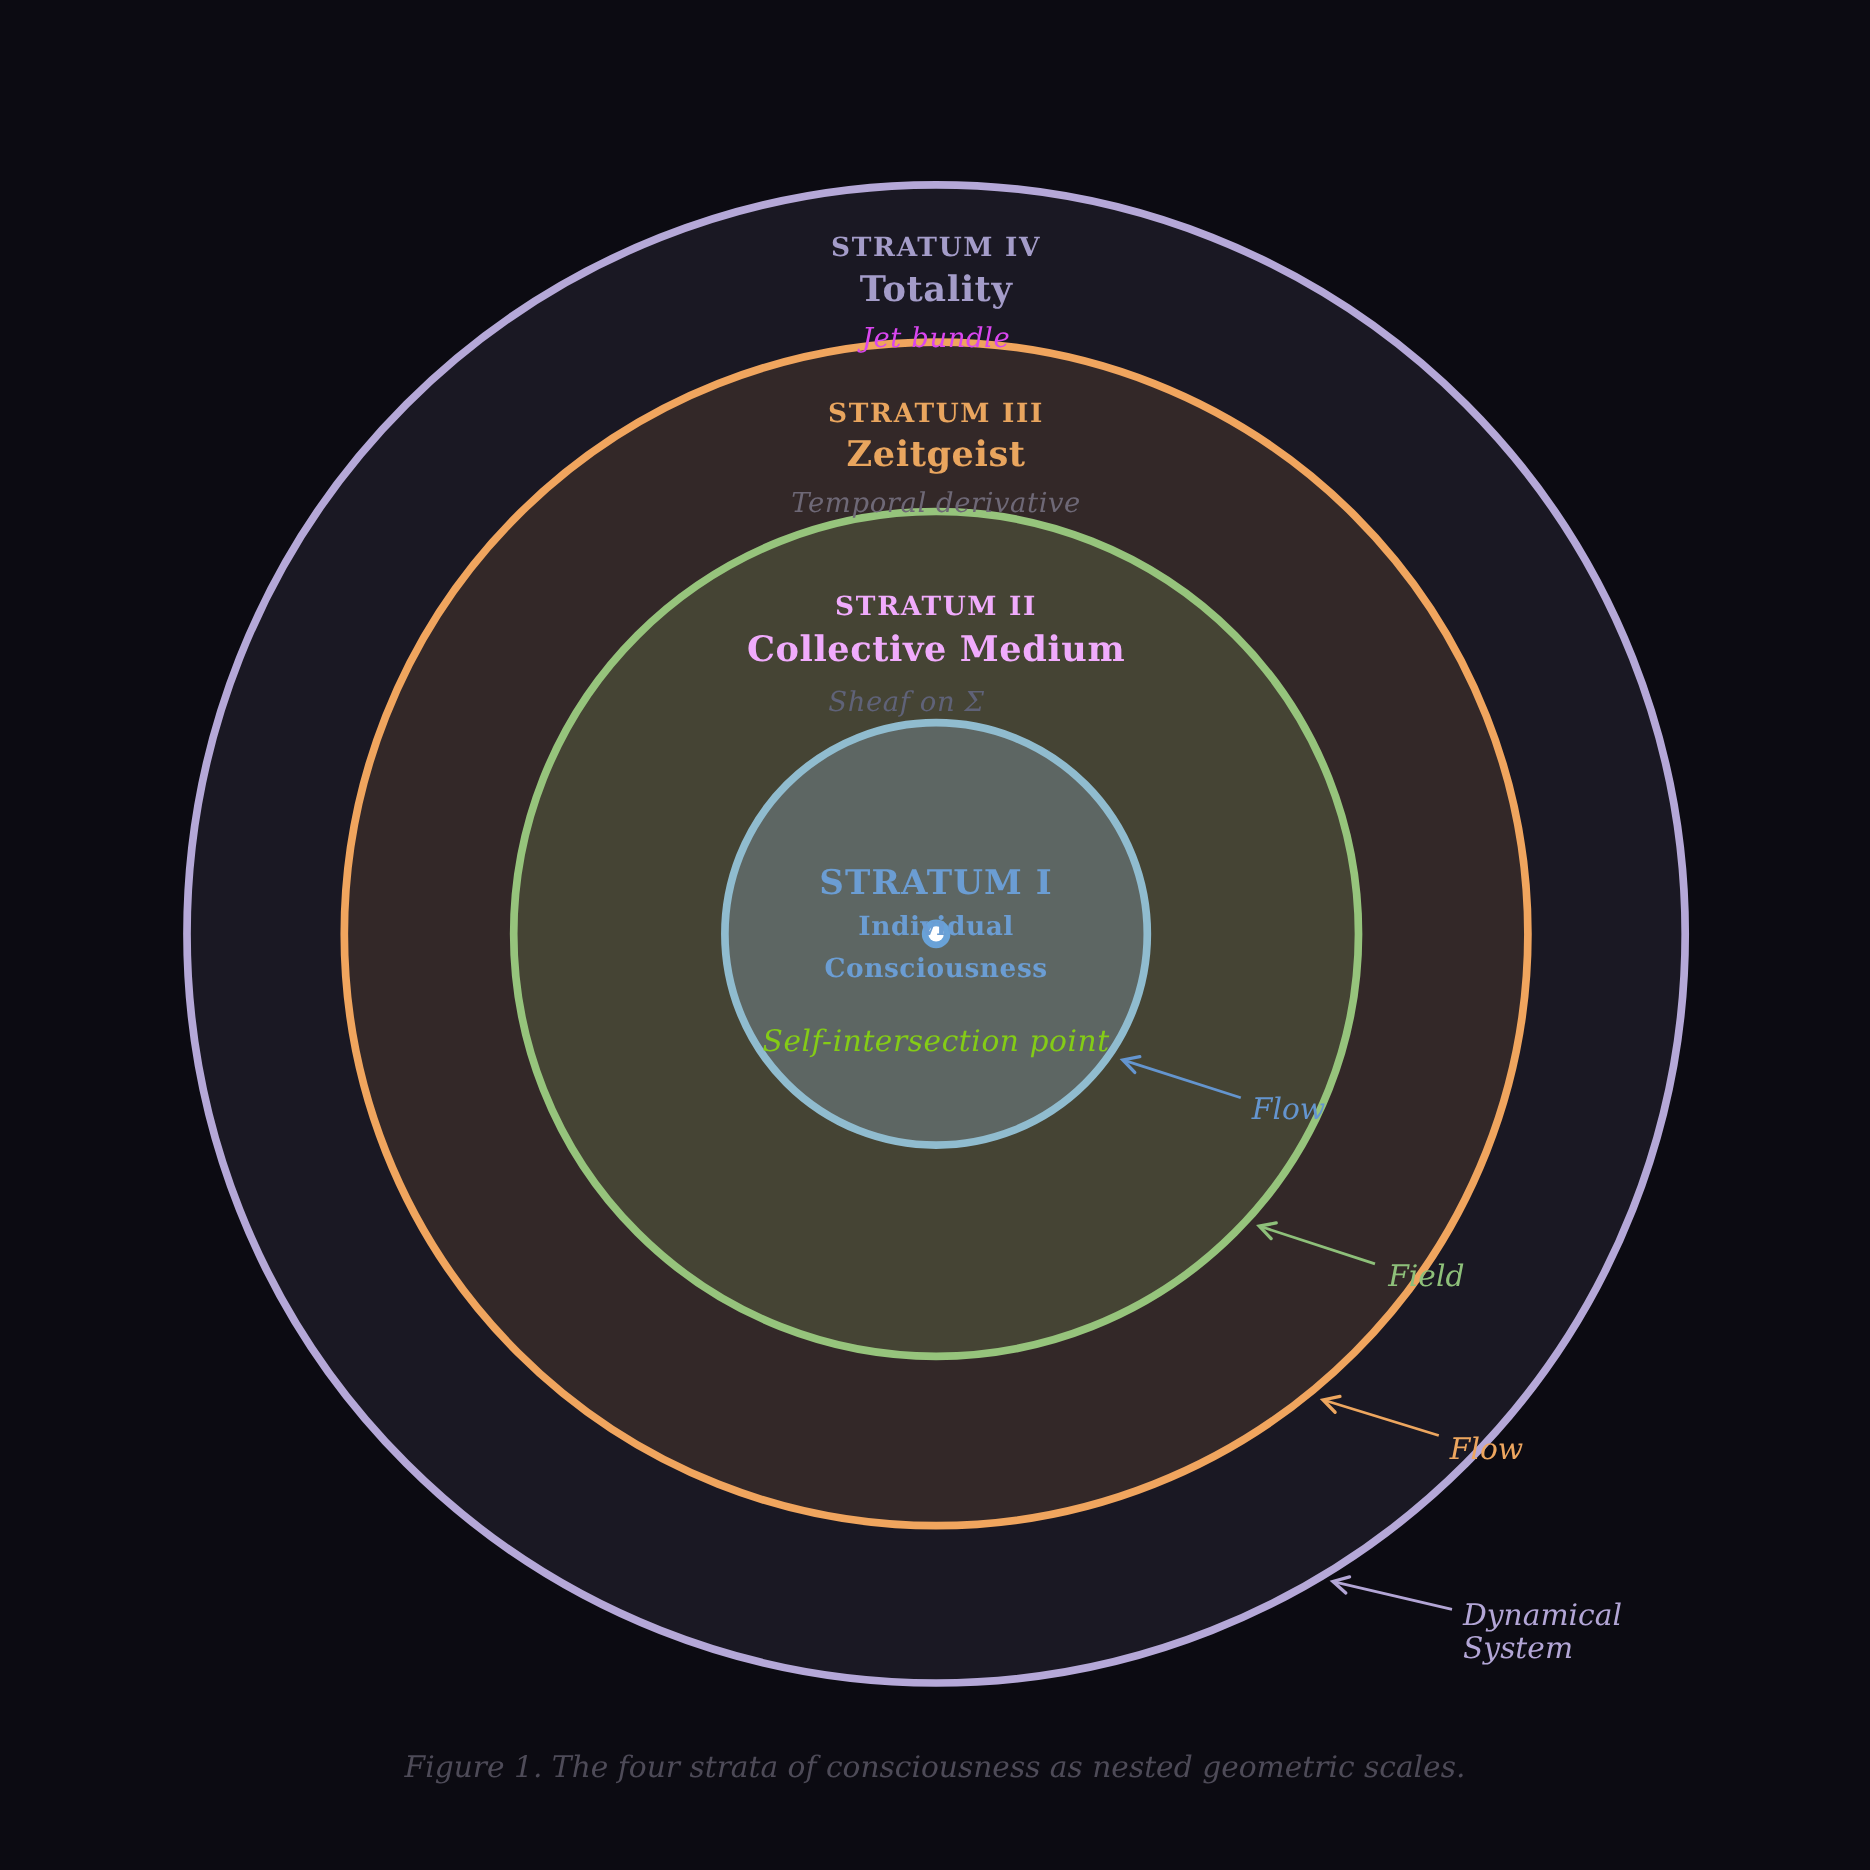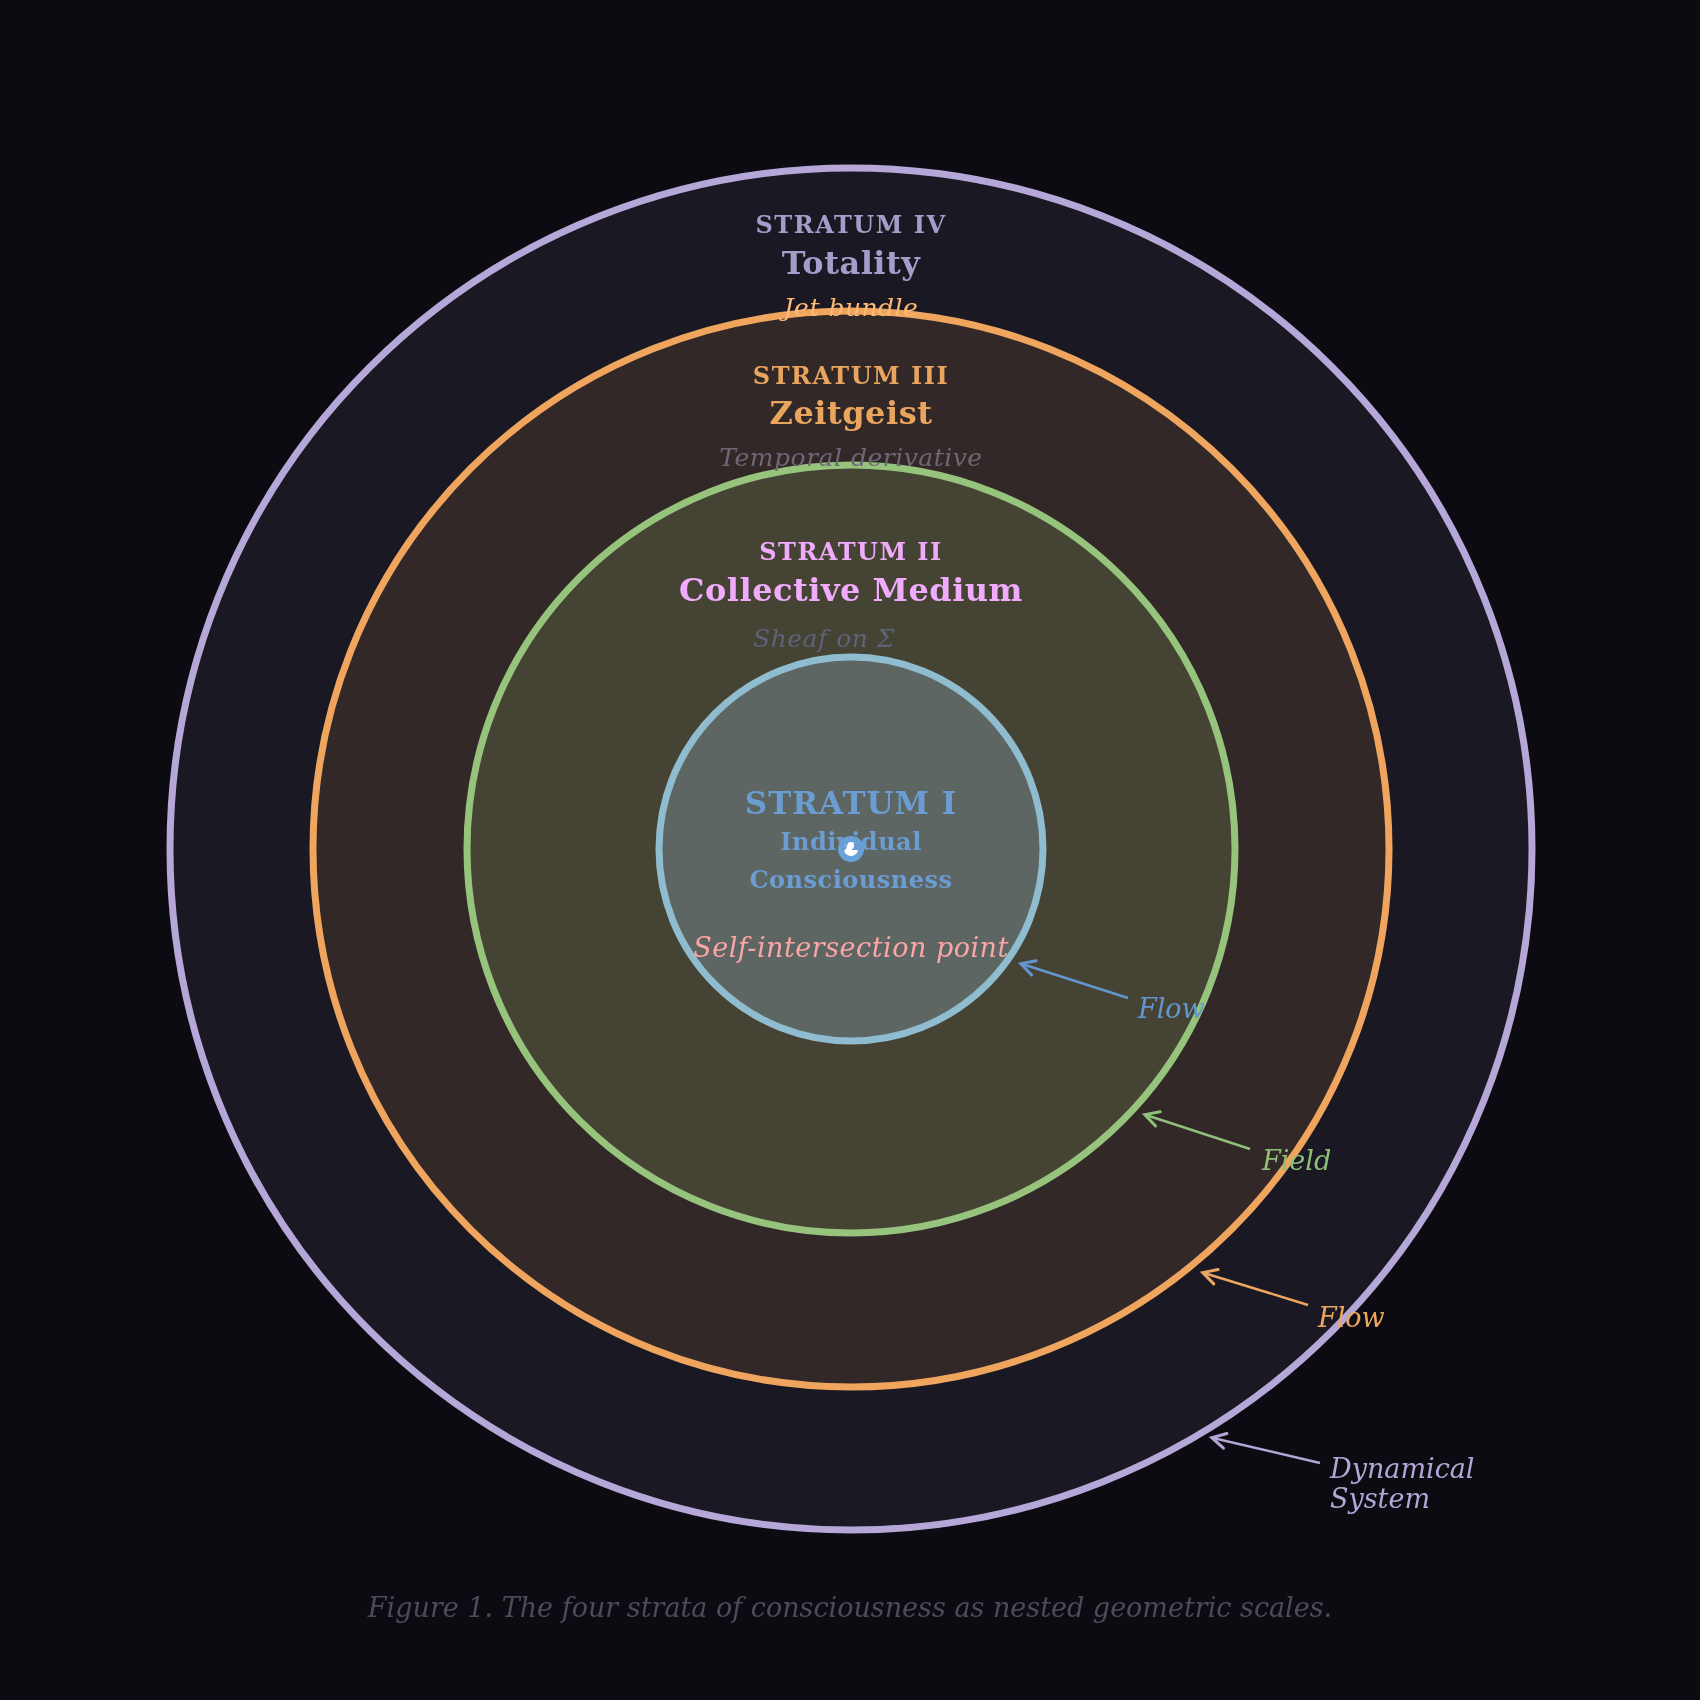--- a/index.html
+++ b/index.html
@@ -13,24 +13,24 @@
   .ttl{font-weight:bold;font-size:32px;letter-spacing:0.5px;}
   .sub{font-style:italic;font-size:25px;letter-spacing:0.5px;}
 
   .s4-text{color:#a49cc9;}
   .s3-text{color:#e9a55e;}
   .s2-text{color:#f0abfc;}
   .s1-text{color:#6b9dd3;}
   .s1-lbl{font-weight:bold;font-size:31px;letter-spacing:1px;}
   .s1-ttl{font-weight:bold;font-size:24px;line-height:38px;letter-spacing:0.5px;}
 
-  .sub-s4{color:#fdba74;}
+  .sub-s4{color:#d946ef;}
   .sub-s3{color:#6e6876;}
   .sub-s2{color:#5f6278;}
-  .sub-s1{color:#fca5a5;font-size:27px;font-style:italic;}
+  .sub-s1{color:#84cc16;font-size:27px;font-style:italic;}
 
   .callout{position:absolute;font-style:italic;font-size:27px;
            transform:translateY(-50%);white-space:pre-line;line-height:30px;}
   .co-point{color:#6495cf;}
   .co-field{color:#8ec07a;}
   .co-flow{color:#eda65f;}
   .co-dynsys{color:#b3a6d6;}
 
   .caption{position:absolute;left:850px;top:1607px;transform:translate(-50%,-50%);
            font-style:italic;font-size:27px;color:#4e4b58;white-space:nowrap;}

